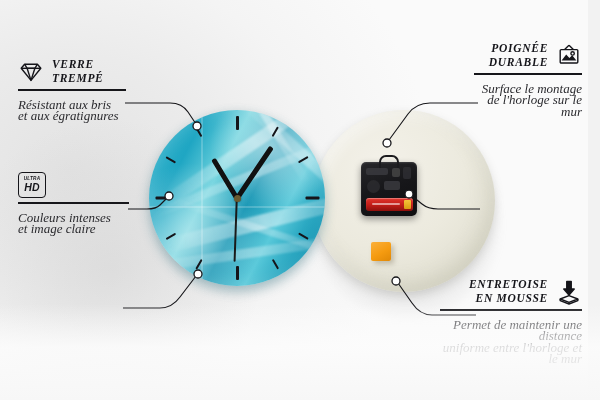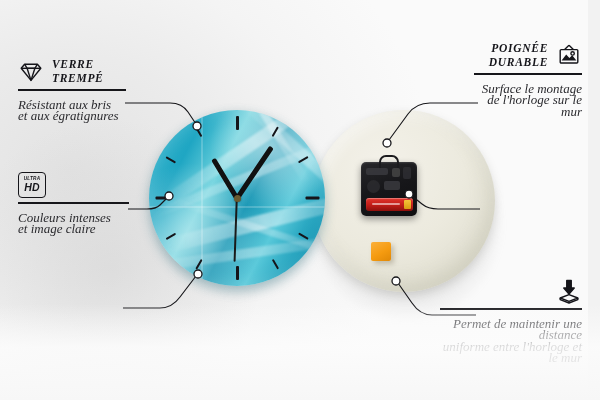--- a/index.html
+++ b/index.html
@@ -264,20 +264,22 @@
       </span>
     </div>
     <div class="rule"></div>
     <div class="desc">Surface le montage
 de l'horloge sur le mur</div>
   </div>
 
 
   <div class="callout right" style="left:440px;top:278px;width:142px;">
     <div class="heading">
+      <span class="htext">ENTRETOISE
+EN MOUSSE</span>
       <span class="ico">
         <svg viewBox="0 0 26 26">
             <g fill="none" stroke="#15151a" stroke-width="1.5" stroke-linejoin="round">
           <path d="M10.8 2.6 h4.4 v7.4 h3.0 L13 16.0 L7.8 10.0 h3.0 Z" fill="#15151a"></path>
           <path d="M13 16.6 L4.2 20.0 L13 23.4 L21.8 20.0 Z"></path>
           <path d="M4.2 20.0 v1.6 L13 25.0 L21.8 21.6 V20.0"></path>
         </g>
           </svg>
       </span>
     </div>

